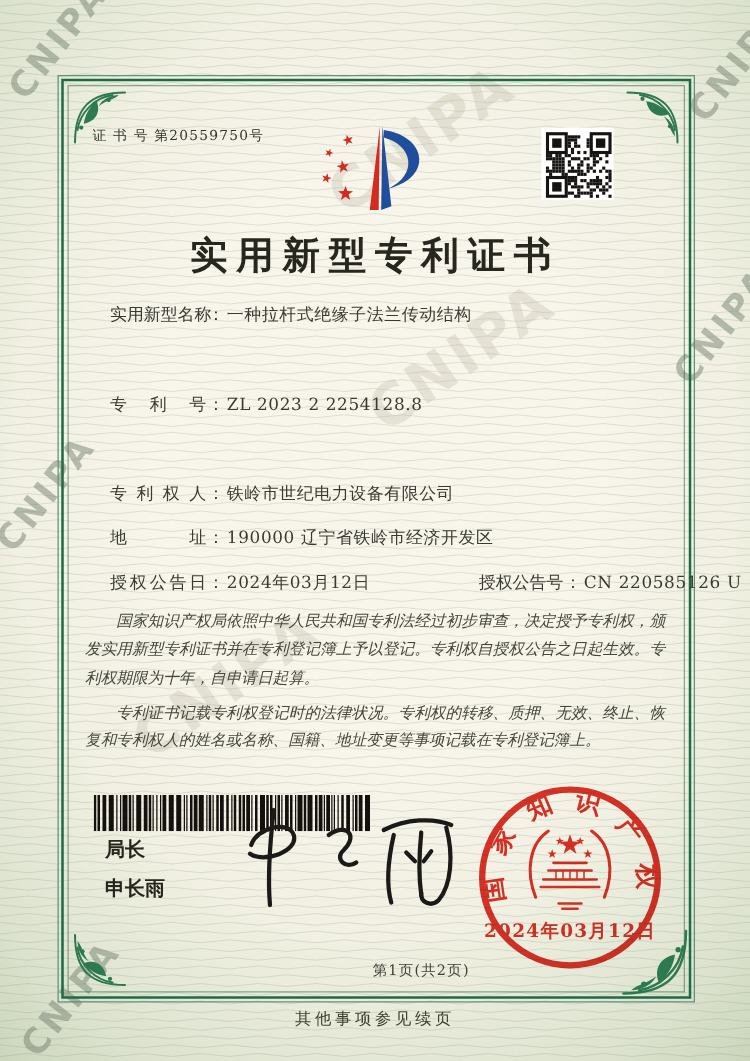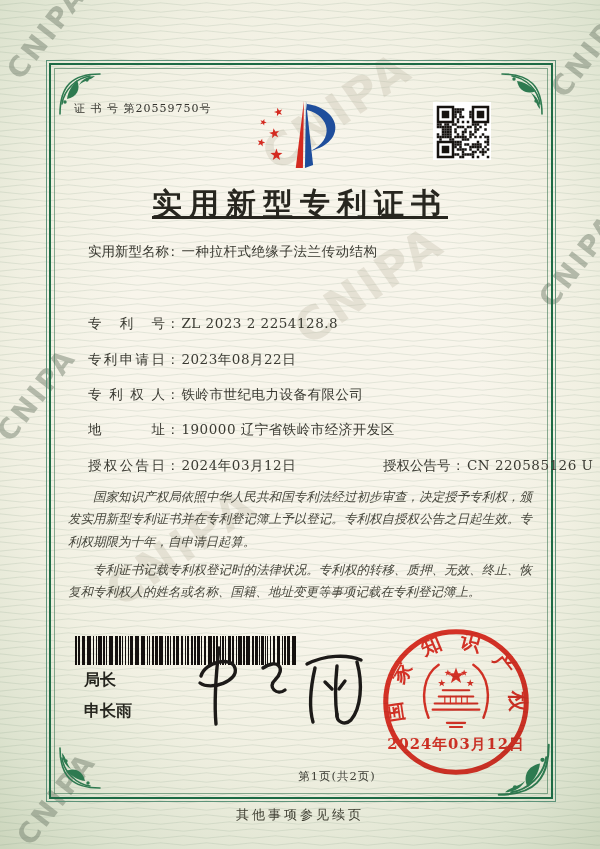--- a/index.html
+++ b/index.html
@@ -24,21 +24,21 @@
   .c-tr{right:9px;top:9px;transform:rotate(90deg);}
   .c-br{right:7px;bottom:7px;transform:rotate(180deg) scale(1.25);}
   .c-bl{left:9px;bottom:9px;transform:rotate(270deg);}
 
   .cert-no{position:absolute;left:74px;top:101px;font-size:11px;letter-spacing:1px;color:#33332d;}
   .logo{position:absolute;left:252px;top:96px;width:112px;height:78px;}
   .qr{position:absolute;left:433px;top:102px;width:58px;height:58px;}
   #qr rect.m{fill:#161310;}
 
   .title{position:absolute;left:0;top:184px;width:100%;margin:0;text-align:center;
-    font-size:30px;font-weight:bold;letter-spacing:7px;color:#27261f;text-decoration:underline;}
+    font-size:30px;font-weight:bold;letter-spacing:7px;color:#27261f;}
 
   .field{position:absolute;left:88px;width:460px;font-size:13.5px;color:#3a3a32;white-space:nowrap;}
   .flabel{display:inline-block;width:5.7em;text-align:justify;text-align-last:justify;vertical-align:bottom;}
   .colon{margin:0 2px 0 1px;}
   .fvalue{letter-spacing:.5px;}
   .g2{position:absolute;left:295px;top:0;}
   .g2 .flabel{width:5em;}
 
   .paras{position:absolute;left:68px;top:486px;width:464px;font-size:12.5px;line-height:1.78;
     color:#46463c;text-align:justify;font-style:italic;}
@@ -411,23 +411,20 @@
     </svg>
 
   <h1 class="title">实用新型专利证书</h1>
 
   <div class="field" style="top:243px">
     <span class="flabel">实用新型名称</span><span class="colon">：</span><span class="fvalue">一种拉杆式绝缘子法兰传动结构</span>
   </div>
   <div class="field" style="top:315px">
     <span class="flabel">专利号</span><span class="colon">：</span><span class="fvalue">ZL 2023 2 2254128.8</span>
   </div>
-  <div class="field" style="top:351px">
-    <span class="flabel">专利申请日</span><span class="colon">：</span><span class="fvalue">2023年08月22日</span>
-  </div>
   <div class="field" style="top:386px">
     <span class="flabel">专利权人</span><span class="colon">：</span><span class="fvalue">铁岭市世纪电力设备有限公司</span>
   </div>
   <div class="field" style="top:421px">
     <span class="flabel">地址</span><span class="colon">：</span><span class="fvalue">190000 辽宁省铁岭市经济开发区</span>
   </div>
   <div class="field" style="top:457px">
     <span class="flabel">授权公告日</span><span class="colon">：</span><span class="fvalue">2024年03月12日</span>
     <span class="g2"><span class="flabel">授权公告号</span><span class="colon">：</span><span class="fvalue">CN 220585126 U</span></span>
   </div>

